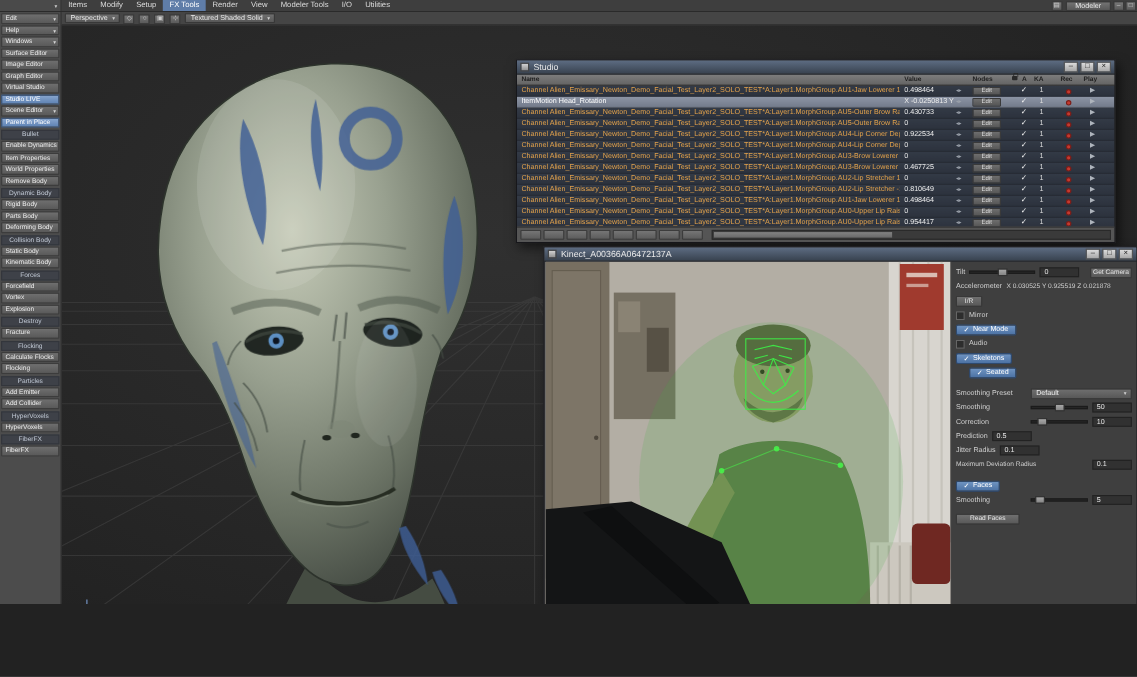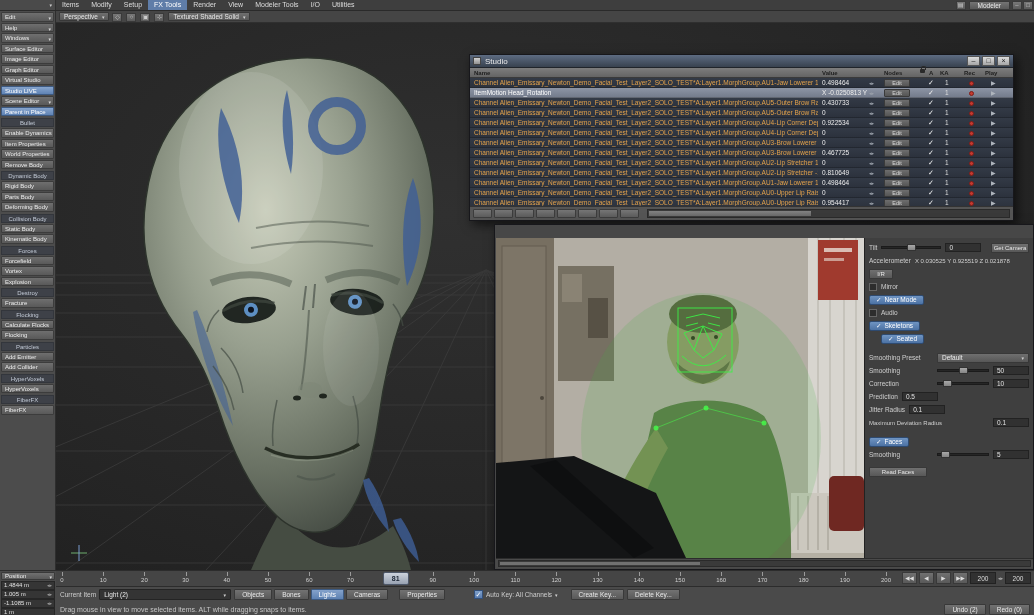--- a/index.html
+++ b/index.html
@@ -1,17 +1,17 @@
 <!DOCTYPE html>
 <html><head>
 <meta charset="utf-8">
 <style>
   *{margin:0;padding:0;box-sizing:border-box;font-family:"Liberation Sans",sans-serif;}
   html,body{background:#222;}
-  #stage{position:relative;width:1034px;height:615px;background:#4c4c4c;overflow:hidden;color:#ddd;}
+  #stage{position:relative;width:1034px;height:549px;background:#4c4c4c;overflow:hidden;color:#ddd;}
 
   
   #menubar{position:absolute;left:0;top:0;width:1034px;height:11px;background:#3e3e3e;border-bottom:1px solid #2a2a2a;display:flex;align-items:stretch;}
   #appmenu{width:56px;background:#4a4a4a;border-right:1px solid #303030;display:flex;align-items:center;justify-content:flex-end;padding-right:3px;font-size:5px;color:#ccc;}
   #menu-items{display:flex;}
   .menu-item{padding:0 6px;font-size:7px;color:#ddd;line-height:10px;cursor:default;}
   .menu-item.active{background:#5f7da8;color:#fff;}
   #menubar .spacer{flex:1;}
   .vicon{width:10px;height:9px;margin:1px 1px 0 0;background:linear-gradient(#787878,#5a5a5a);border:1px solid #3a3a3a;color:#ccc;font-size:6px;line-height:7px;text-align:center;}
   #modeler-btn{height:9px;margin:1px 2px 0 2px;padding:0 8px;background:linear-gradient(#747474,#585858);border:1px solid #393939;color:#ececec;font-size:6.5px;line-height:8px;border-radius:1px;}
@@ -463,20 +463,29 @@
           <span class="mini-btn"></span>
           <span class="mini-btn"></span>
         </span>
       <span class="hscroll">
           <span class="thumb" style="width:45%"></span>
         </span>
     </div>
   </div>
 
   <div class="window" id="kinect-win">
+    <div class="titlebar">
+      <span class="titleicon"></span>
+      <span class="title">Kinect_A00366A06472137A</span>
+      <span class="winbtns">
+        <span class="winbtn">–</span>
+        <span class="winbtn">□</span>
+        <span class="winbtn">×</span>
+      </span>
+    </div>
 
     <div id="kinect-cam">
       <svg width="368" height="320" viewBox="0 0 368 320">
         <rect width="368" height="320" fill="#b3aea4"></rect>
         <rect x="0" y="288" width="368" height="32" fill="#a8a399"></rect>
         <rect x="0" y="0" width="58" height="320" fill="#776f61"></rect>
         <rect x="6" y="8" width="44" height="306" fill="#7d7567" stroke="#655d50"></rect>
         <circle cx="46" cy="160" r="2" fill="#4c463c"></circle>
         <rect x="62" y="28" width="56" height="115" fill="#6b6557" opacity="0.85"></rect>
         <rect x="66" y="36" width="20" height="28" fill="#8a8374"></rect>

